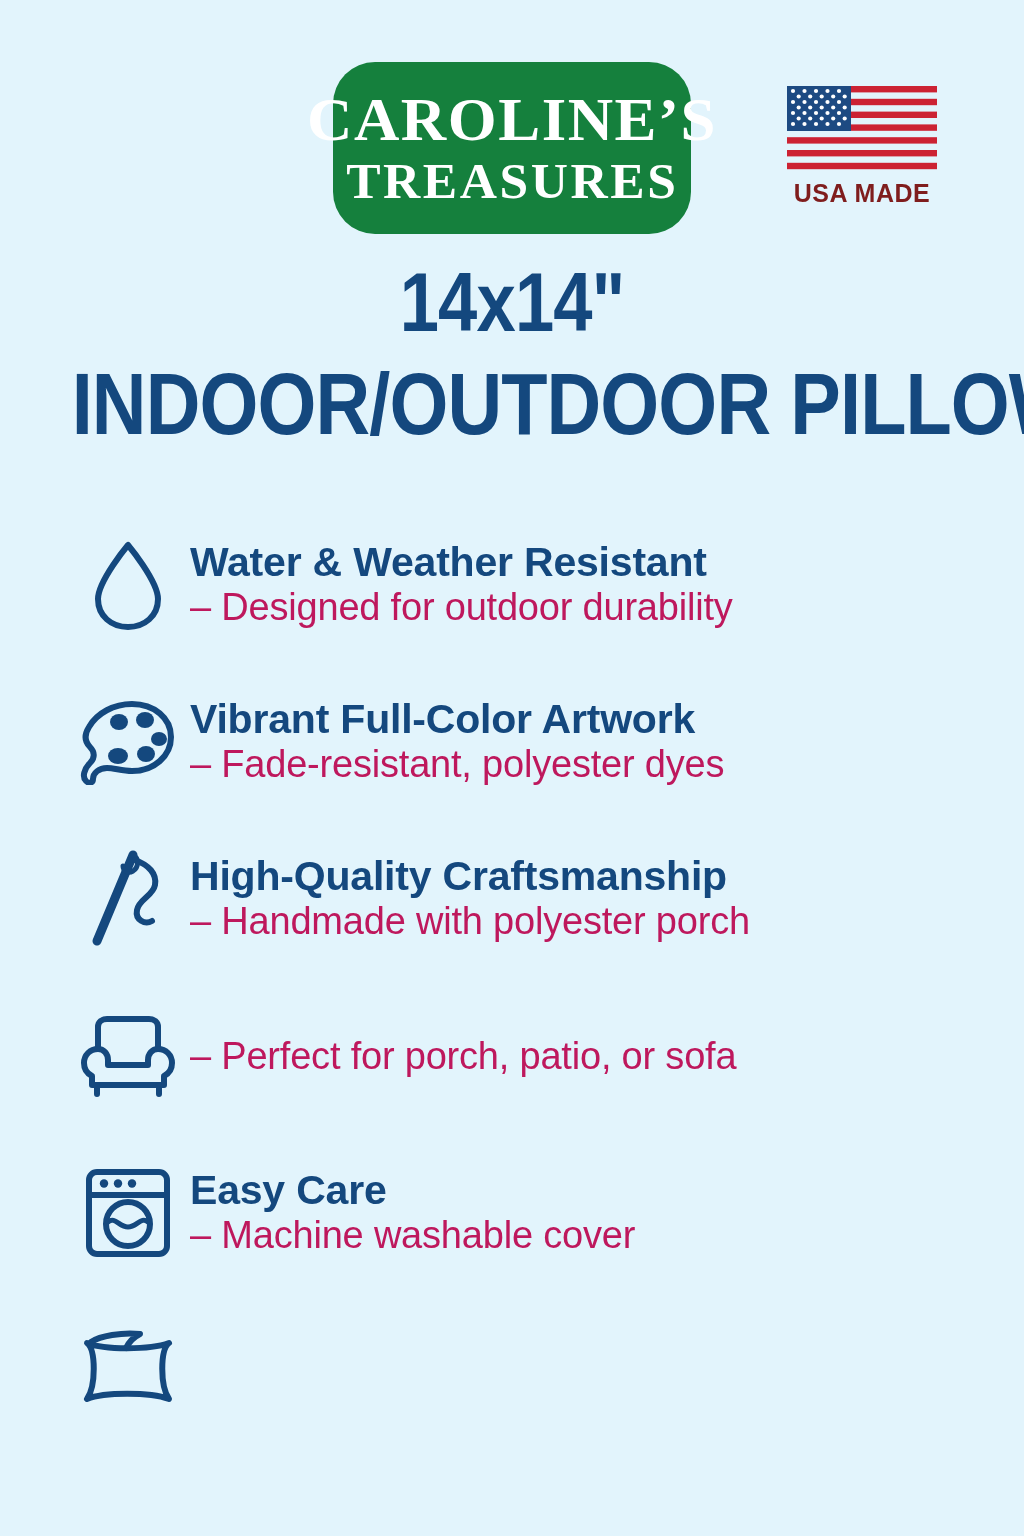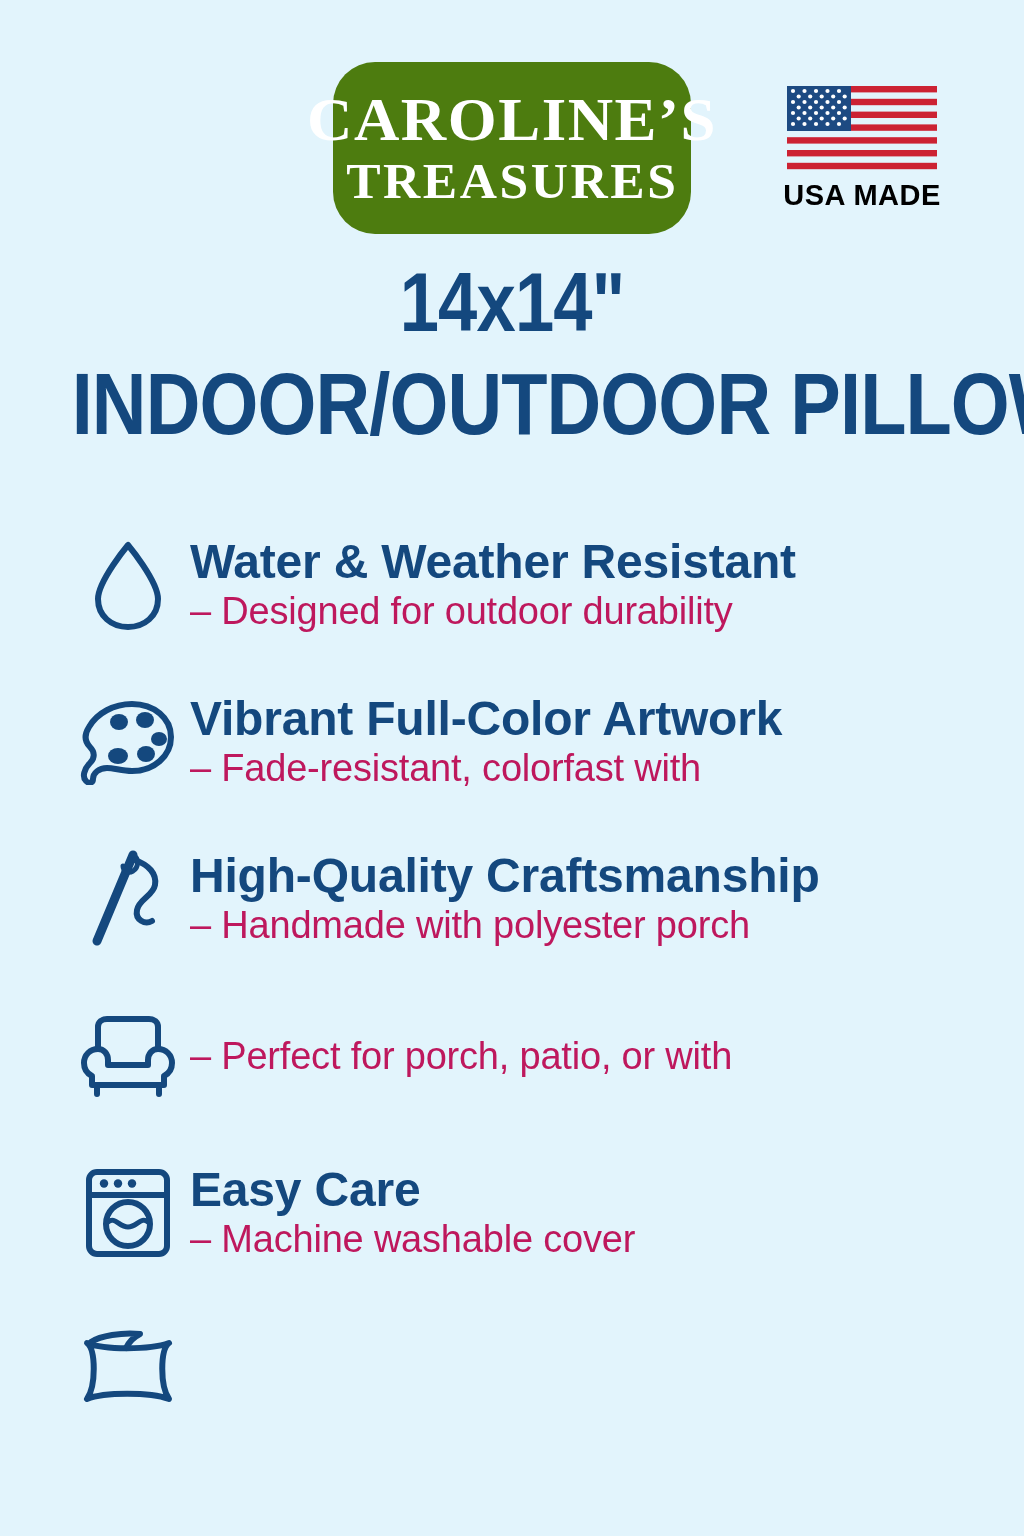--- a/index.html
+++ b/index.html
@@ -28,21 +28,21 @@
     position: relative;
     height: 248px;
   }
 
   .logo-badge {
     position: absolute;
     left: 333px;
     top: 62px;
     width: 358px;
     height: 172px;
-    background: #4d7c0f;
+    background: #15803d;
     border-radius: 42px;
     display: flex;
     flex-direction: column;
     align-items: center;
     justify-content: center;
     box-sizing: border-box;
   }
   .logo-line1 {
     font-family: "Liberation Serif", serif;
     font-weight: bold;
@@ -74,24 +74,24 @@
     flex-direction: column;
     align-items: center;
   }
   .flag {
     width: 150px;
     height: 84px;
     display: block;
   }
   .usa-made-text {
     margin-top: 9px;
-    font-size: 29px;
+    font-size: 25px;
     font-weight: bold;
     letter-spacing: 0.5px;
-    color: #000000;
+    color: #7f1d1d;
     white-space: nowrap;
   }
 
   
   .size-title {
     text-align: center;
     font-size: 84px;
     font-weight: bold;
     line-height: 1;
     color: #14487e;
@@ -128,21 +128,21 @@
     align-items: center;
     justify-content: center;
   }
   .feature-icon svg {
     display: block;
   }
   .feature-text {
     padding-left: 10px;
   }
   .feature-title {
-    font-size: 48px;
+    font-size: 41px;
     font-weight: bold;
     line-height: 1.06;
     color: #14487e;
     white-space: nowrap;
     letter-spacing: -0.2px;
   }
   .feature-sub {
     font-size: 38px;
     font-weight: normal;
     line-height: 1.12;
@@ -245,21 +245,21 @@
                    C17 14 34 5 52 5 Z" fill="none" stroke="#14487e" stroke-width="6" stroke-linejoin="round"></path>
           <ellipse cx="39" cy="23" rx="9" ry="8" fill="#14487e"></ellipse>
           <ellipse cx="65" cy="21" rx="9" ry="8" fill="#14487e"></ellipse>
           <ellipse cx="79" cy="40" rx="8" ry="7" fill="#14487e"></ellipse>
           <ellipse cx="66" cy="55" rx="9" ry="8" fill="#14487e"></ellipse>
           <ellipse cx="38" cy="57" rx="10" ry="8" fill="#14487e"></ellipse>
         </svg>
       </div>
       <div class="feature-text">
         <div class="feature-title">Vibrant Full-Color Artwork</div>
-        <div class="feature-sub">– Fade-resistant, colorfast with</div>
+        <div class="feature-sub">– Fade-resistant, polyester dyes</div>
       </div>
     </div>
 
     <div class="feature-row">
       <div class="feature-icon">
         <svg width="82" height="104" viewBox="0 0 82 104">
           <path d="M46 8 L10 94" fill="none" stroke="#14487e" stroke-width="9" stroke-linecap="round"></path>
           <path d="M46 8 C52 11 52 20 46 24 C41 27 36 24 36 19" fill="none" stroke="#14487e" stroke-width="5" stroke-linecap="round"></path>
           <path d="M48 13 C62 18 70 27 68 38 C66 49 52 52 50 63
                    C48 73 58 78 65 74" fill="none" stroke="#14487e" stroke-width="6" stroke-linecap="round"></path>
@@ -275,21 +275,21 @@
       <div class="feature-icon">
         <svg width="100" height="82" viewBox="0 0 100 82">
           <path d="M20 34 L20 12 C20 7 24 4 29 4 L71 4 C76 4 80 7 80 12 L80 34" fill="none" stroke="#14487e" stroke-width="6" stroke-linejoin="round" stroke-linecap="round"></path>
           <path d="M20 34 C12 34 6 40 6 48 C6 55 10 59 14 61 L14 70 L86 70 L86 61
                    C90 59 94 55 94 48 C94 40 88 34 80 34
                    C74 34 70 39 70 45 L70 50 L30 50 L30 45 C30 39 26 34 20 34 Z" fill="none" stroke="#14487e" stroke-width="6" stroke-linejoin="round" stroke-linecap="round"></path>
           <path d="M19 70 L19 79 M81 70 L81 79" fill="none" stroke="#14487e" stroke-width="6" stroke-linecap="round"></path>
         </svg>
       </div>
       <div class="feature-text">
-        <div class="feature-sub">– Perfect for porch, patio, or with</div>
+        <div class="feature-sub">– Perfect for porch, patio, or sofa</div>
       </div>
     </div>
 
     <div class="feature-row">
       <div class="feature-icon">
         <svg width="88" height="92" viewBox="0 0 88 92">
           <rect x="5" y="5" width="78" height="82" rx="8" ry="8" fill="none" stroke="#14487e" stroke-width="6"></rect>
           <path d="M5 28 L83 28" fill="none" stroke="#14487e" stroke-width="6"></path>
           <circle cx="20" cy="16.5" r="4.2" fill="#14487e"></circle>
           <circle cx="34" cy="16.5" r="4.2" fill="#14487e"></circle>

